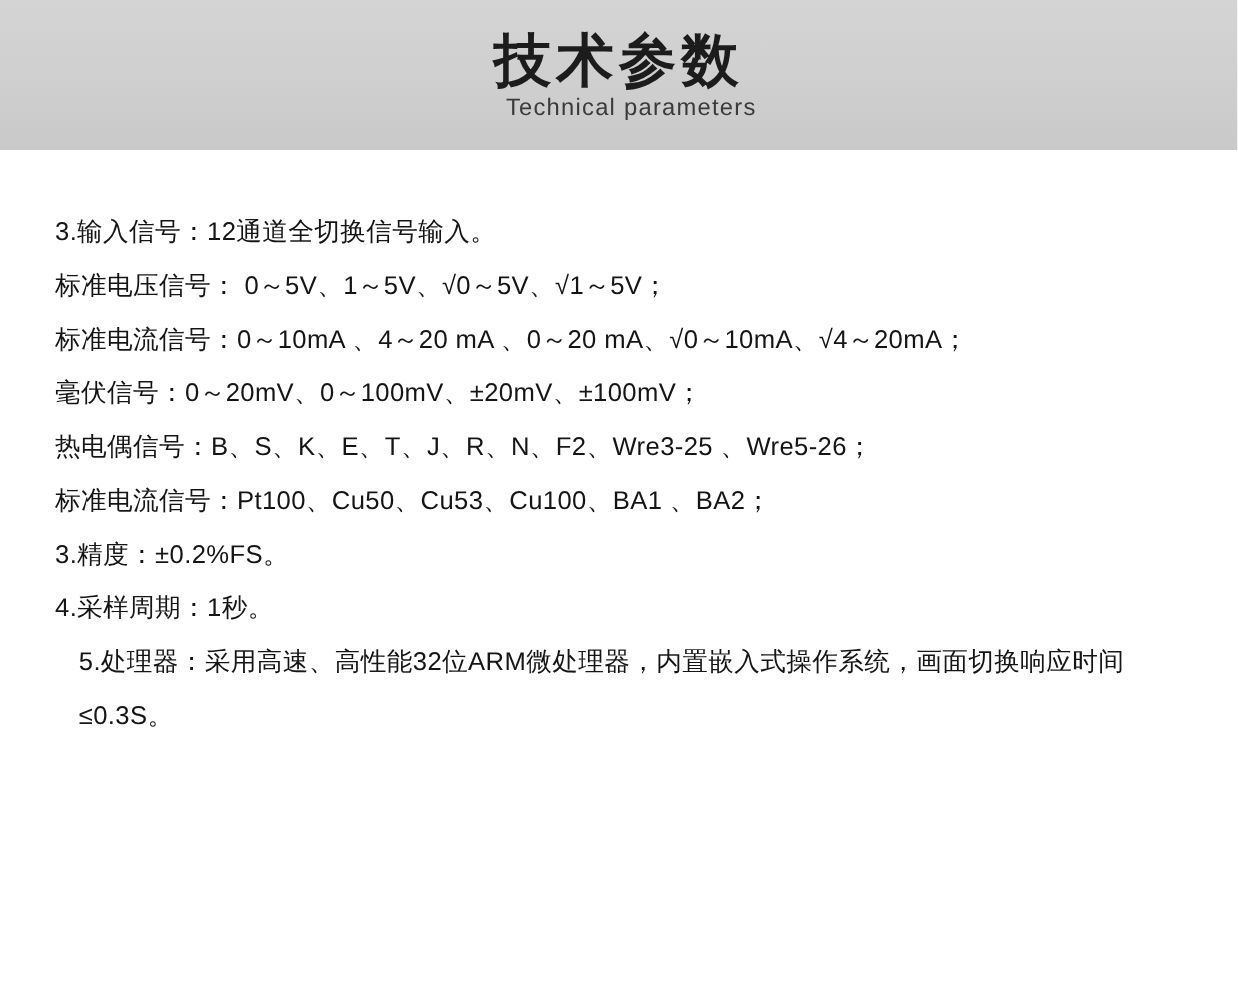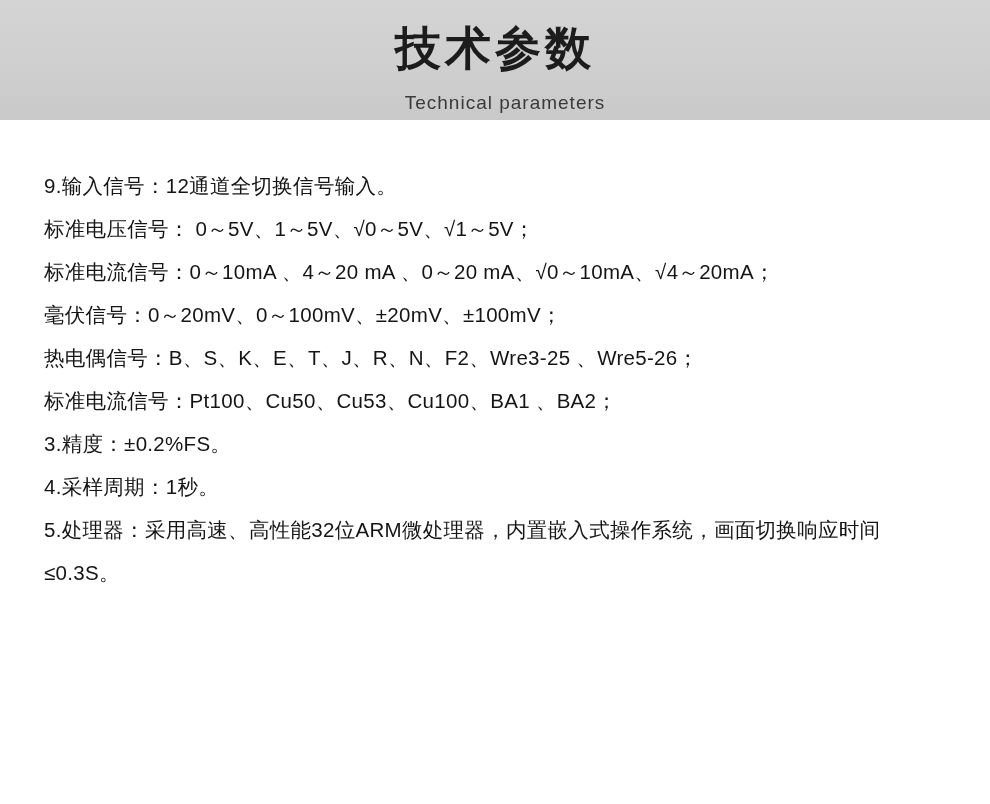--- a/index.html
+++ b/index.html
@@ -31,21 +31,21 @@
     align-items: center;
     justify-content: center;
     box-sizing: border-box;
   }
   .banner-title-cn {
     font-size: 46px;
     font-weight: bold;
     letter-spacing: 4px;
     color: #1c1c1c;
     line-height: 1.15;
-    margin: 16px;
+    margin: 0;
     padding: 0;
   }
   .banner-title-en {
     font-size: 19px;
     color: #3a3a3a;
     letter-spacing: 1px;
     margin-top: 2px;
     font-weight: normal;
     margin-left: 20px;
   }
@@ -62,35 +62,36 @@
   .line {
     font-size: 20.5px;
     line-height: 43px;
     color: #151515;
     letter-spacing: 0.3px;
     white-space: pre-wrap;
     word-break: break-word;
   }
   .line.wrap {
     line-height: 43px;
+    margin-left: 19px;
   }
 </style>
 </head>
 <body>
 
 <div class="page">
 
   <div class="banner">
     <div class="banner-title-cn">技术参数</div>
     <div class="banner-title-en">Technical parameters</div>
   </div>
   <div class="banner-divider"></div>
 
   <div class="content">
-    <div class="line">9.输入信号：12通道全切换信号输入。</div>
+    <div class="line">3.输入信号：12通道全切换信号输入。</div>
     <div class="line">标准电压信号： 0～5V、1～5V、√0～5V、√1～5V；</div>
     <div class="line">标准电流信号：0～10mA 、4～20 mA 、0～20 mA、√0～10mA、√4～20mA；</div>
     <div class="line">毫伏信号：0～20mV、0～100mV、±20mV、±100mV；</div>
     <div class="line">热电偶信号：B、S、K、E、T、J、R、N、F2、Wre3-25 、Wre5-26；</div>
     <div class="line">标准电流信号：Pt100、Cu50、Cu53、Cu100、BA1 、BA2；</div>
     <div class="line">3.精度：±0.2%FS。</div>
     <div class="line">4.采样周期：1秒。</div>
     <div class="line wrap">5.处理器：采用高速、高性能32位ARM微处理器，内置嵌入式操作系统，画面切换响应时间≤0.3S。</div>
   </div>
 

